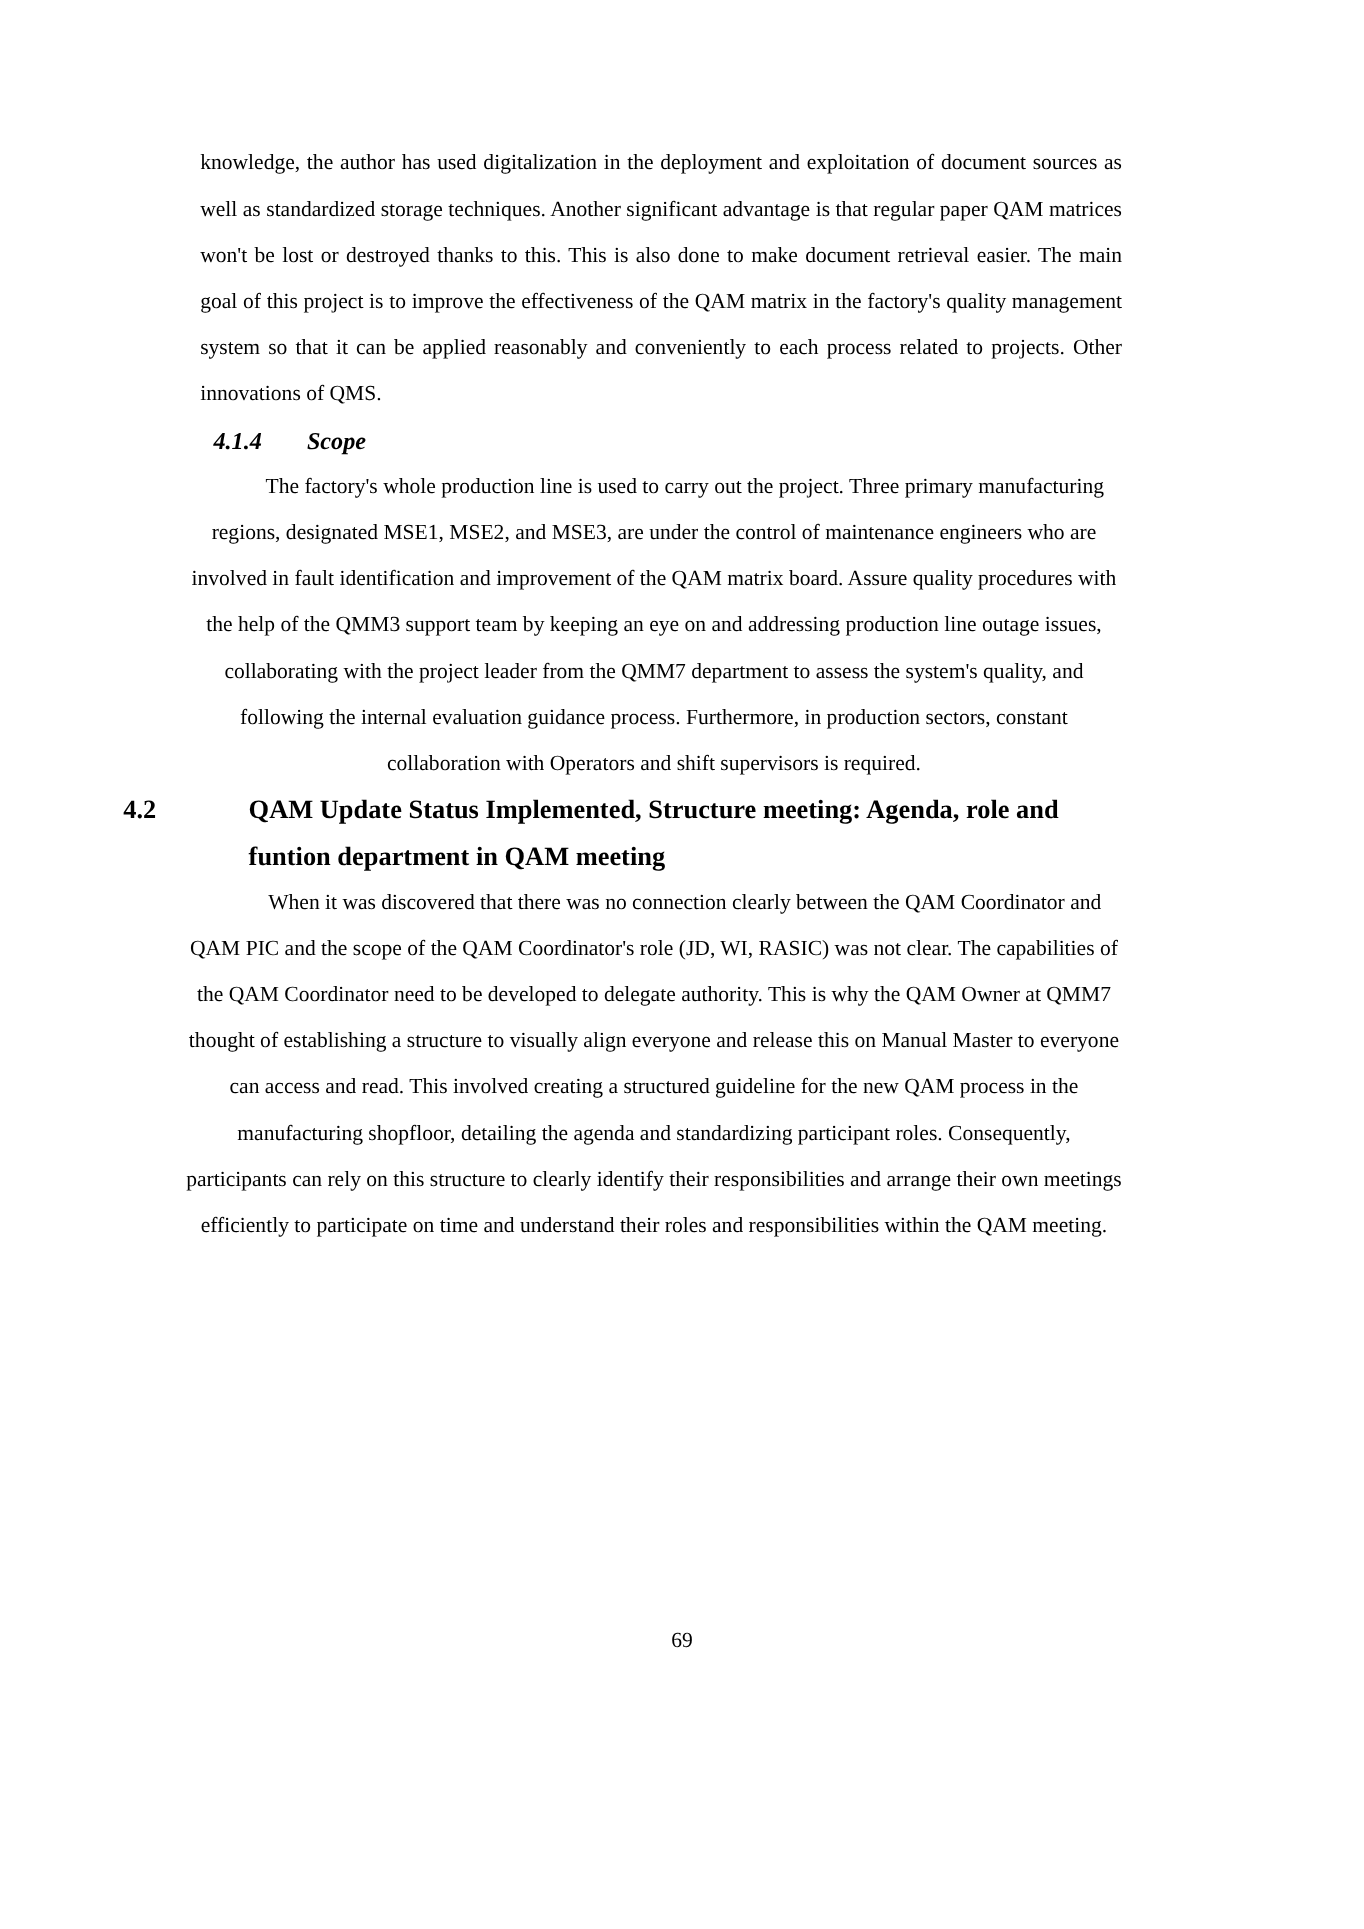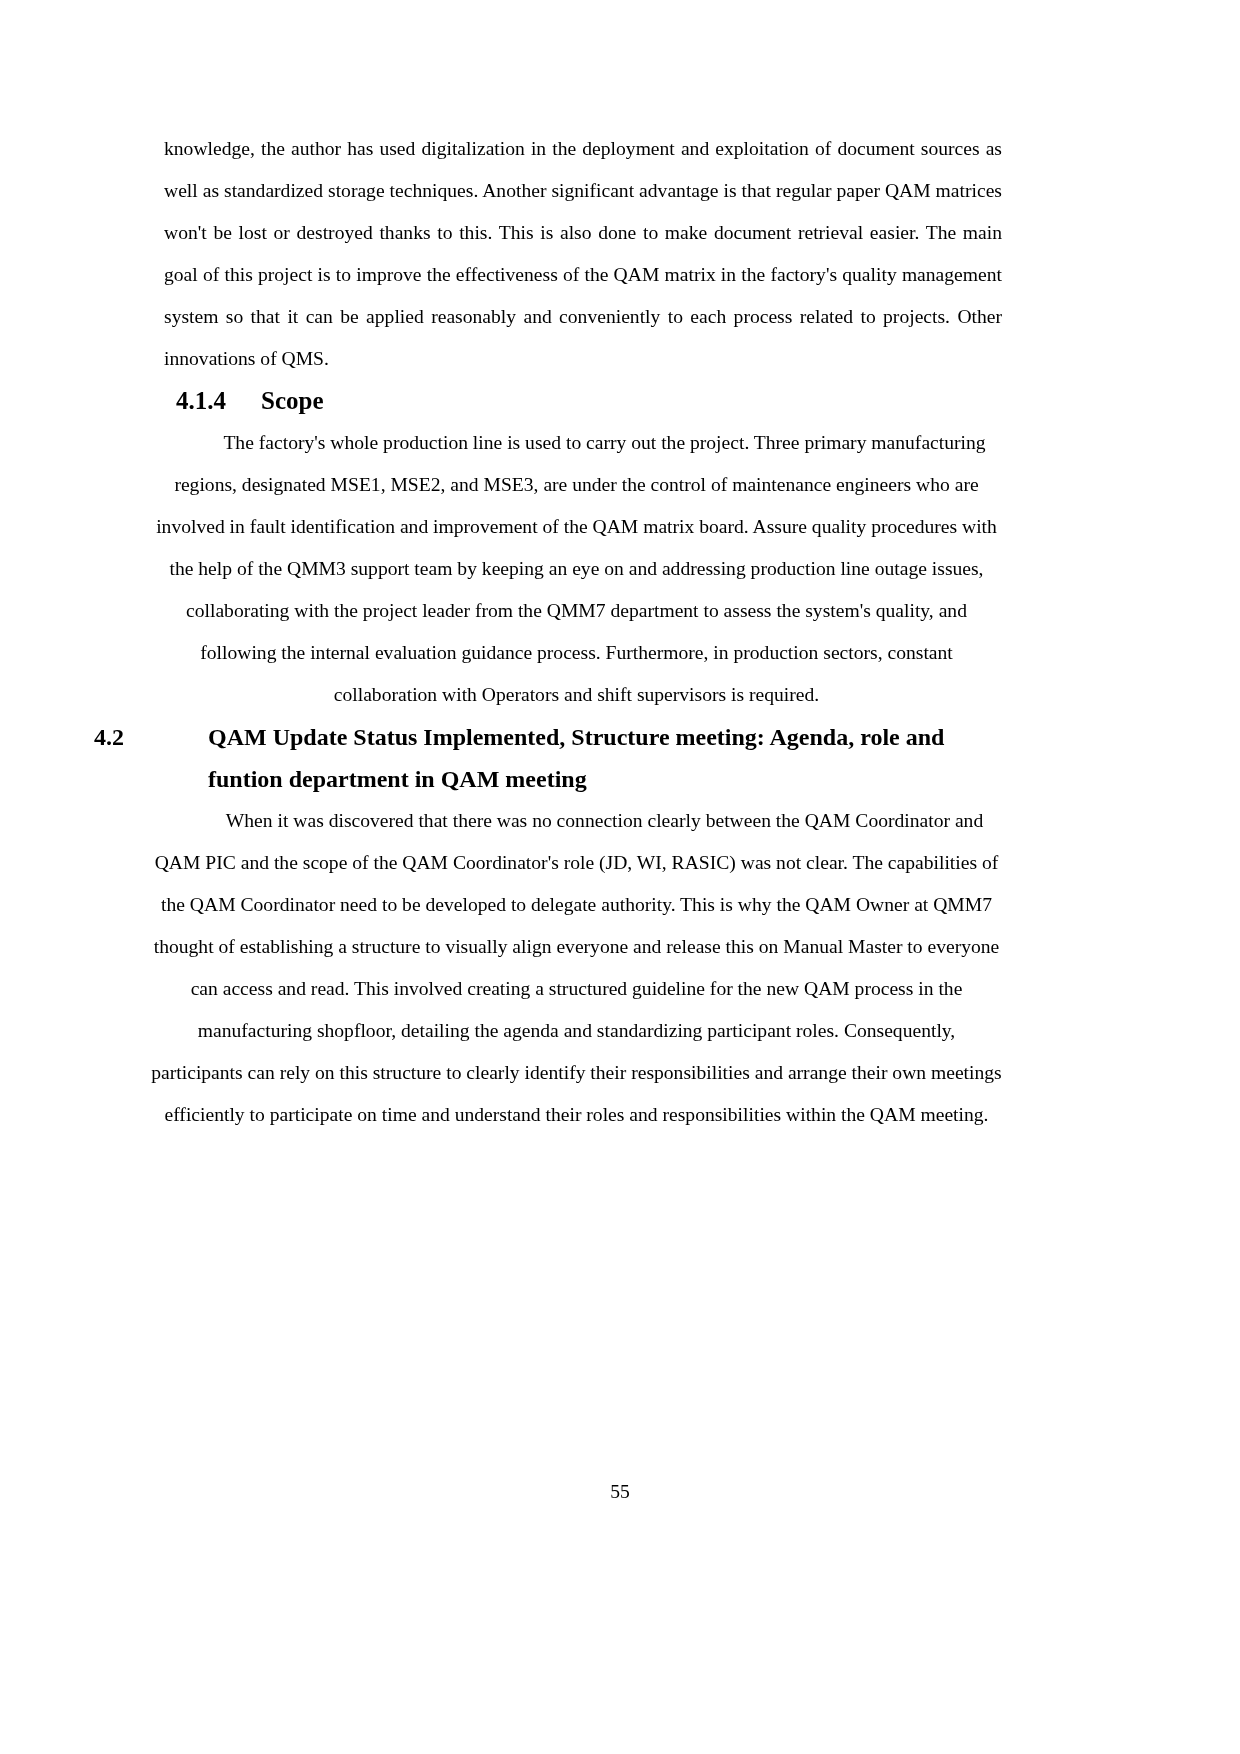--- a/index.html
+++ b/index.html
@@ -19,21 +19,21 @@
     height: 1754px;
     background: #ffffff;
     overflow: hidden;
     box-sizing: border-box;
   }
 
   
   .content {
     position: absolute;
     top: 128px;
-    left: 151px;
+    left: 169px;
     width: 851px;   
   }
 
   .para {
     font-size: 19.6px;
     line-height: 42px;
     color: #000;
     margin: 0;
     text-align: center;
     hyphens: none;
@@ -49,25 +49,26 @@
   }
 
   
   .para-indent {
     text-indent: 56px;
   }
 
   
   .heading-sub {
     font-weight: bold;
-    font-size: 25px;
+    font-size: 22px;
     line-height: 42px;
     margin: 0;
     padding-left: 25px;      
     white-space: nowrap;
+    font-style: italic;
   }
   .heading-sub .h-num {
     display: inline-block;
     width: 85px;
   }
 
   .heading-main {
     font-weight: bold;
     font-size: 24px;
     line-height: 42px;
@@ -124,15 +125,15 @@
 
     <h2 class="heading-main">
       <span class="h-body h-line1"><span class="h-num2">4.2</span><span>QAM Update Status Implemented, Structure meeting: Agenda, role and</span></span>
       <span class="h-body h-last">funtion department in QAM meeting</span>
     </h2>
 
     <p class="para para-indent">When it was discovered that there was no connection clearly between the QAM Coordinator and QAM PIC and the scope of the QAM Coordinator's role (JD, WI, RASIC) was not clear. The capabilities of the QAM Coordinator need to be developed to delegate authority. This is why the QAM Owner at QMM7 thought of establishing a structure to visually align everyone and release this on Manual Master to everyone can access and read. This involved creating a structured guideline for the new QAM process in the manufacturing shopfloor, detailing the agenda and standardizing participant roles. Consequently, participants can rely on this structure to clearly identify their responsibilities and arrange their own meetings efficiently to participate on time and understand their roles and responsibilities within the QAM meeting.</p>
 
   </div>
 
-  <div class="page-number">55</div>
+  <div class="page-number">69</div>
 
 </div>
 
 </body></html>

